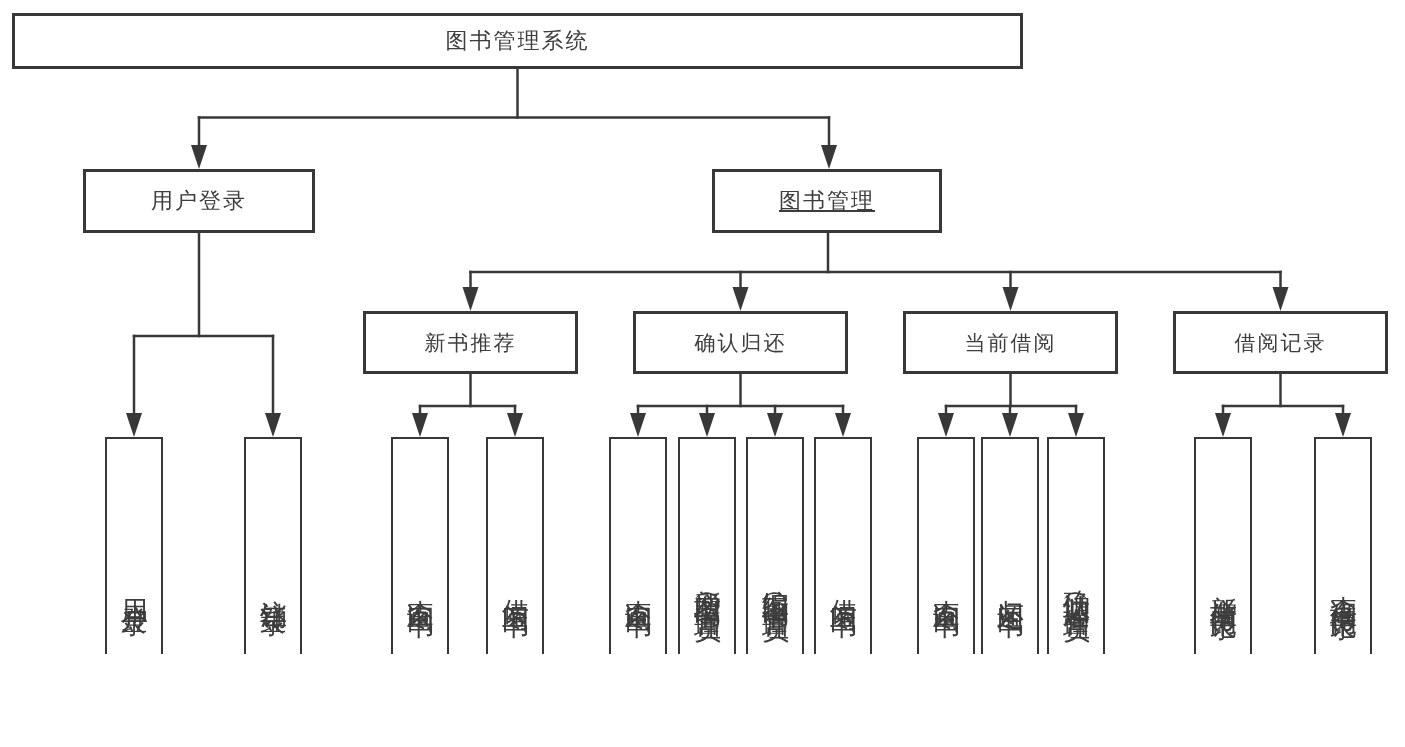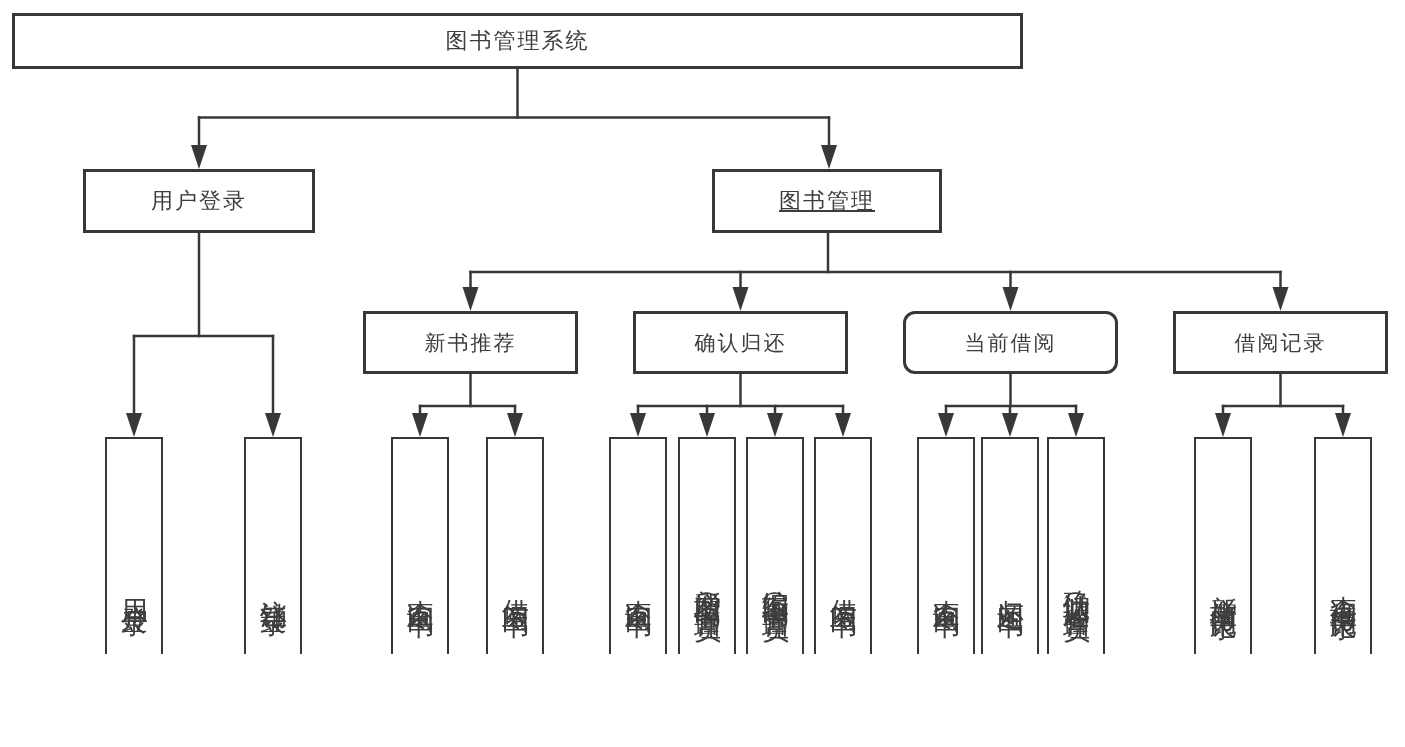--- a/index.html
+++ b/index.html
@@ -148,21 +148,21 @@
     </g>
   </svg>
 
   <div class="box root">图书管理系统</div>
 
   <div class="box l1" style="left:83px; width:232px;">用户登录</div>
   <div class="box l1" style="left:712px; width:230px;text-decoration:underline;">图书管理</div>
 
   <div class="box l2" style="left:363px;">新书推荐</div>
   <div class="box l2" style="left:633px;">确认归还</div>
-  <div class="box l2" style="left:903px;border-radius:12px;">当前借阅</div>
+  <div class="box l2" style="left:903px;">当前借阅</div>
   <div class="box l2" style="left:1173px;text-align:right;">借阅记录</div>
 
   <div class="box leaf" style="left:105px;">用户登录</div>
   <div class="box leaf" style="left:244px;">注销登录</div>
 
   <div class="box leaf" style="left:391px;">查询图书</div>
   <div class="box leaf" style="left:486px;">借阅图书</div>
 
   <div class="box leaf" style="left:609px;">查询图书</div>
   <div class="box leaf" style="left:678px;">新增图书（管理员）</div>

